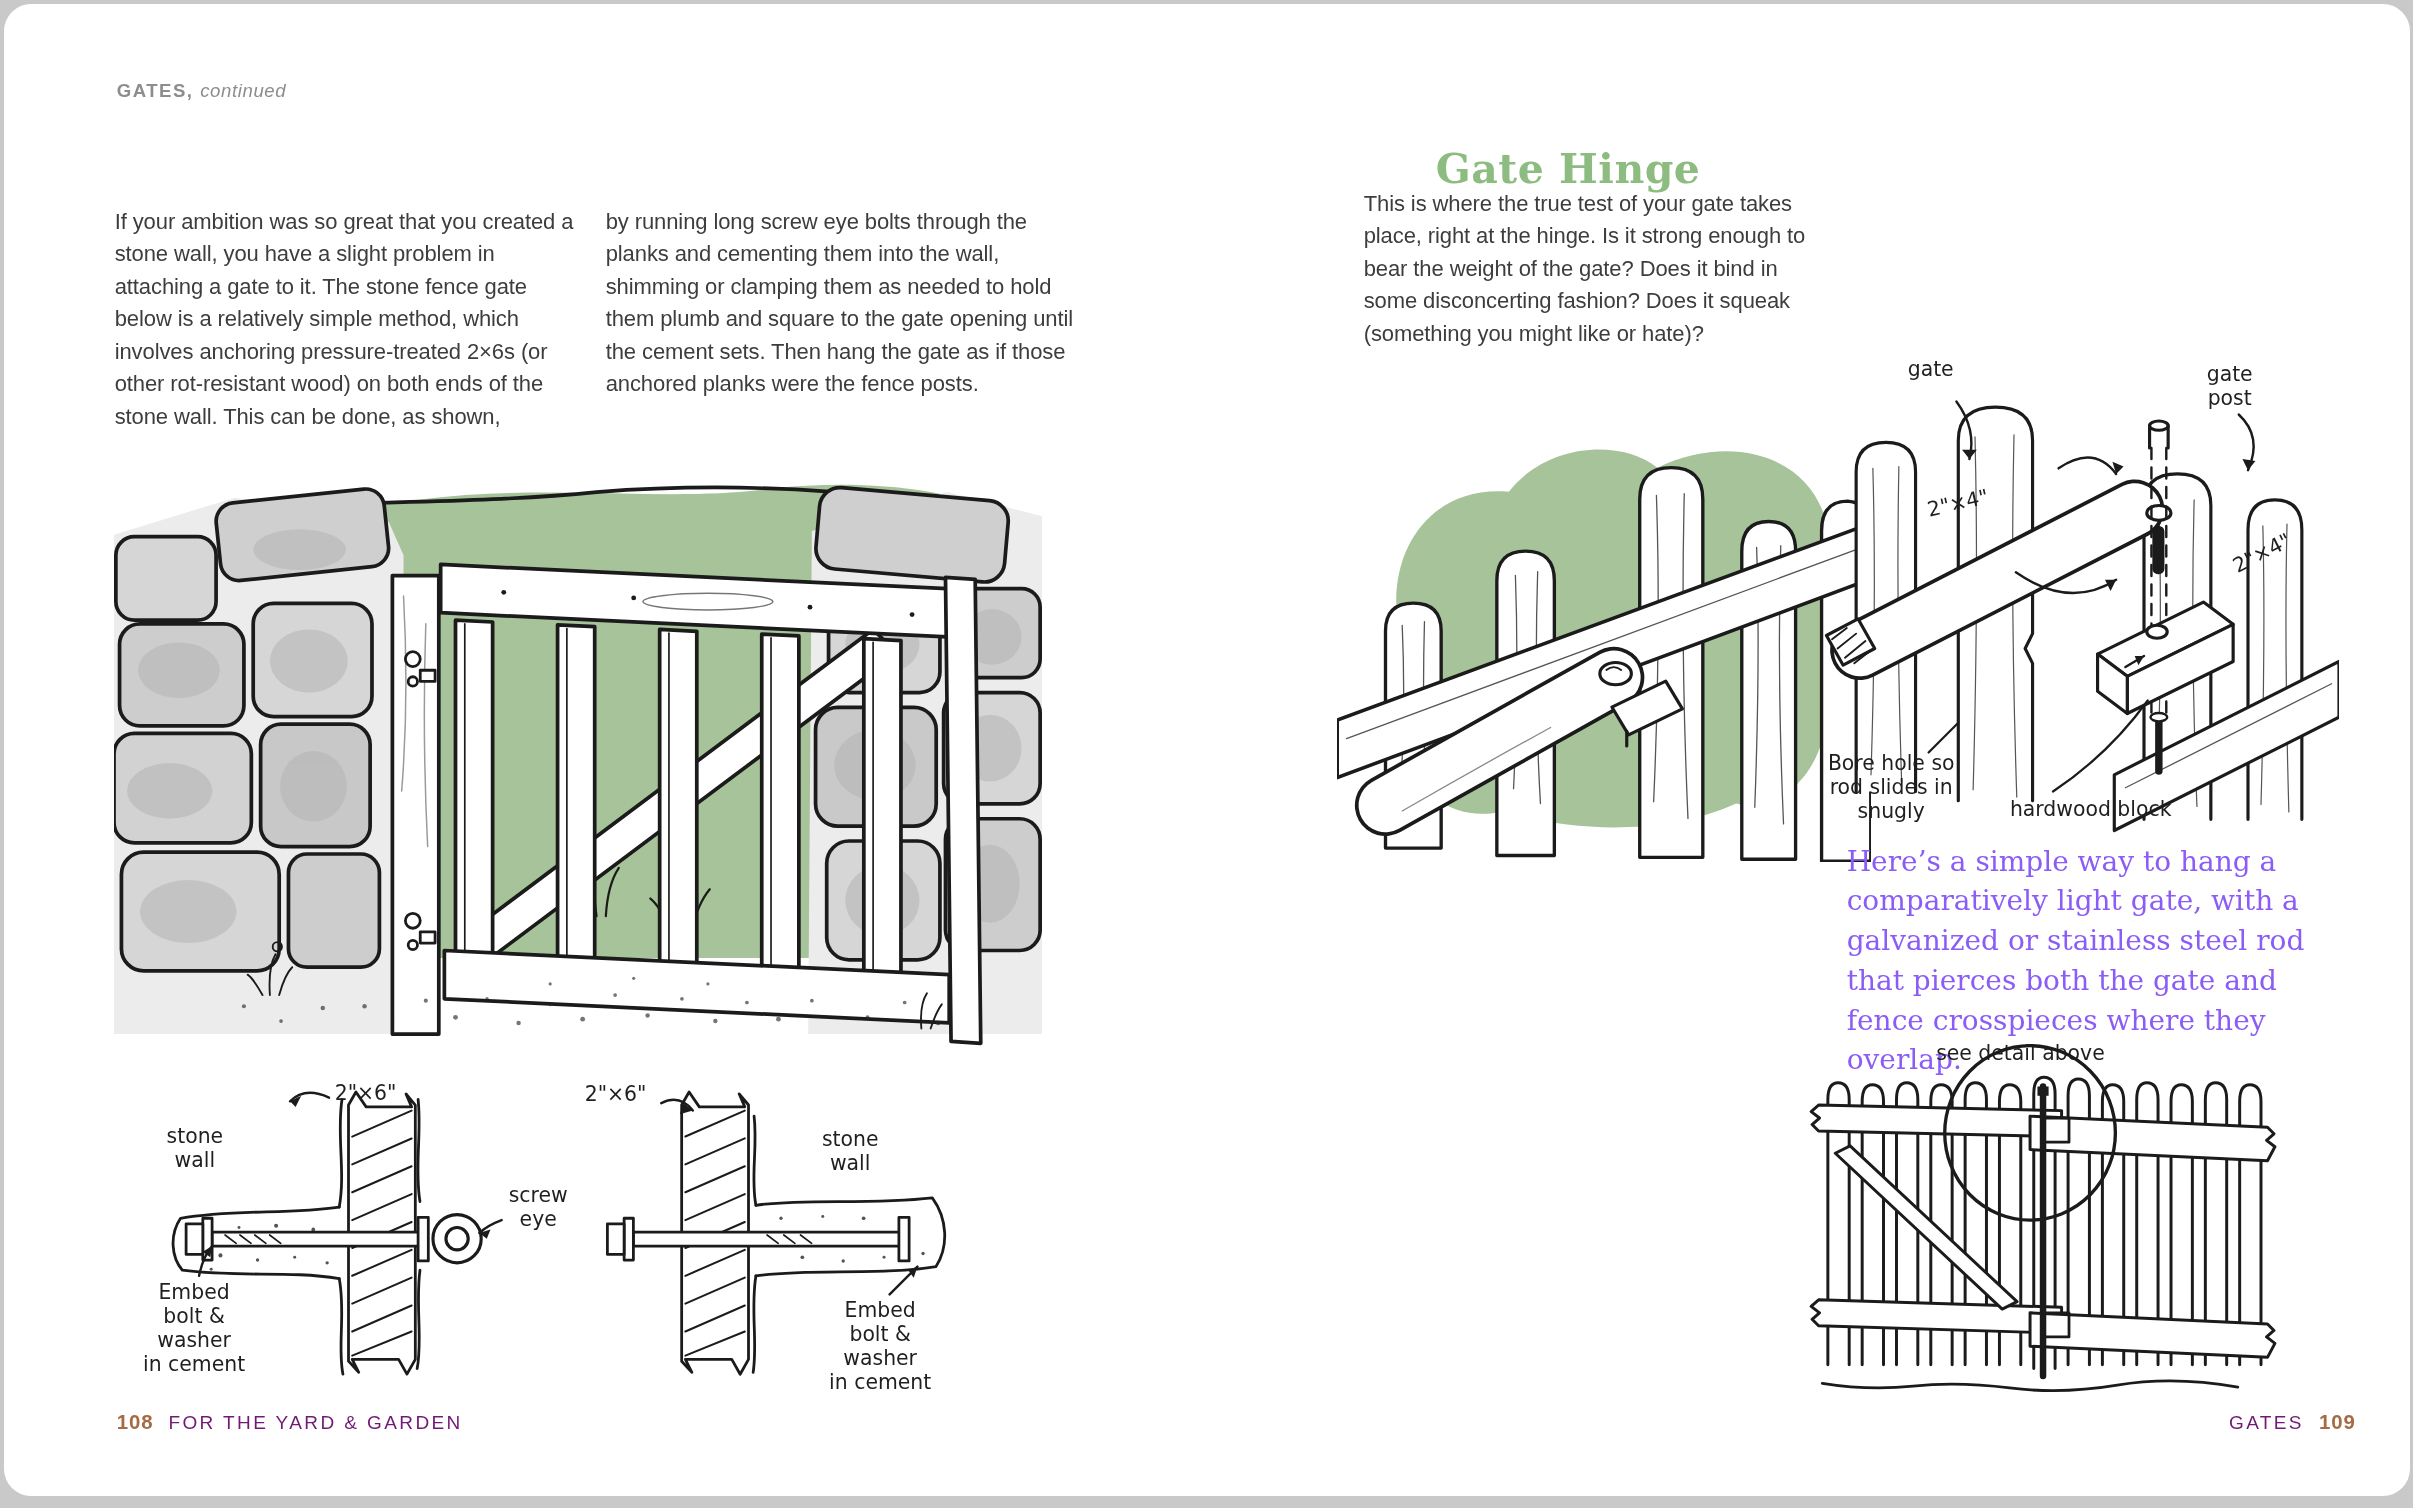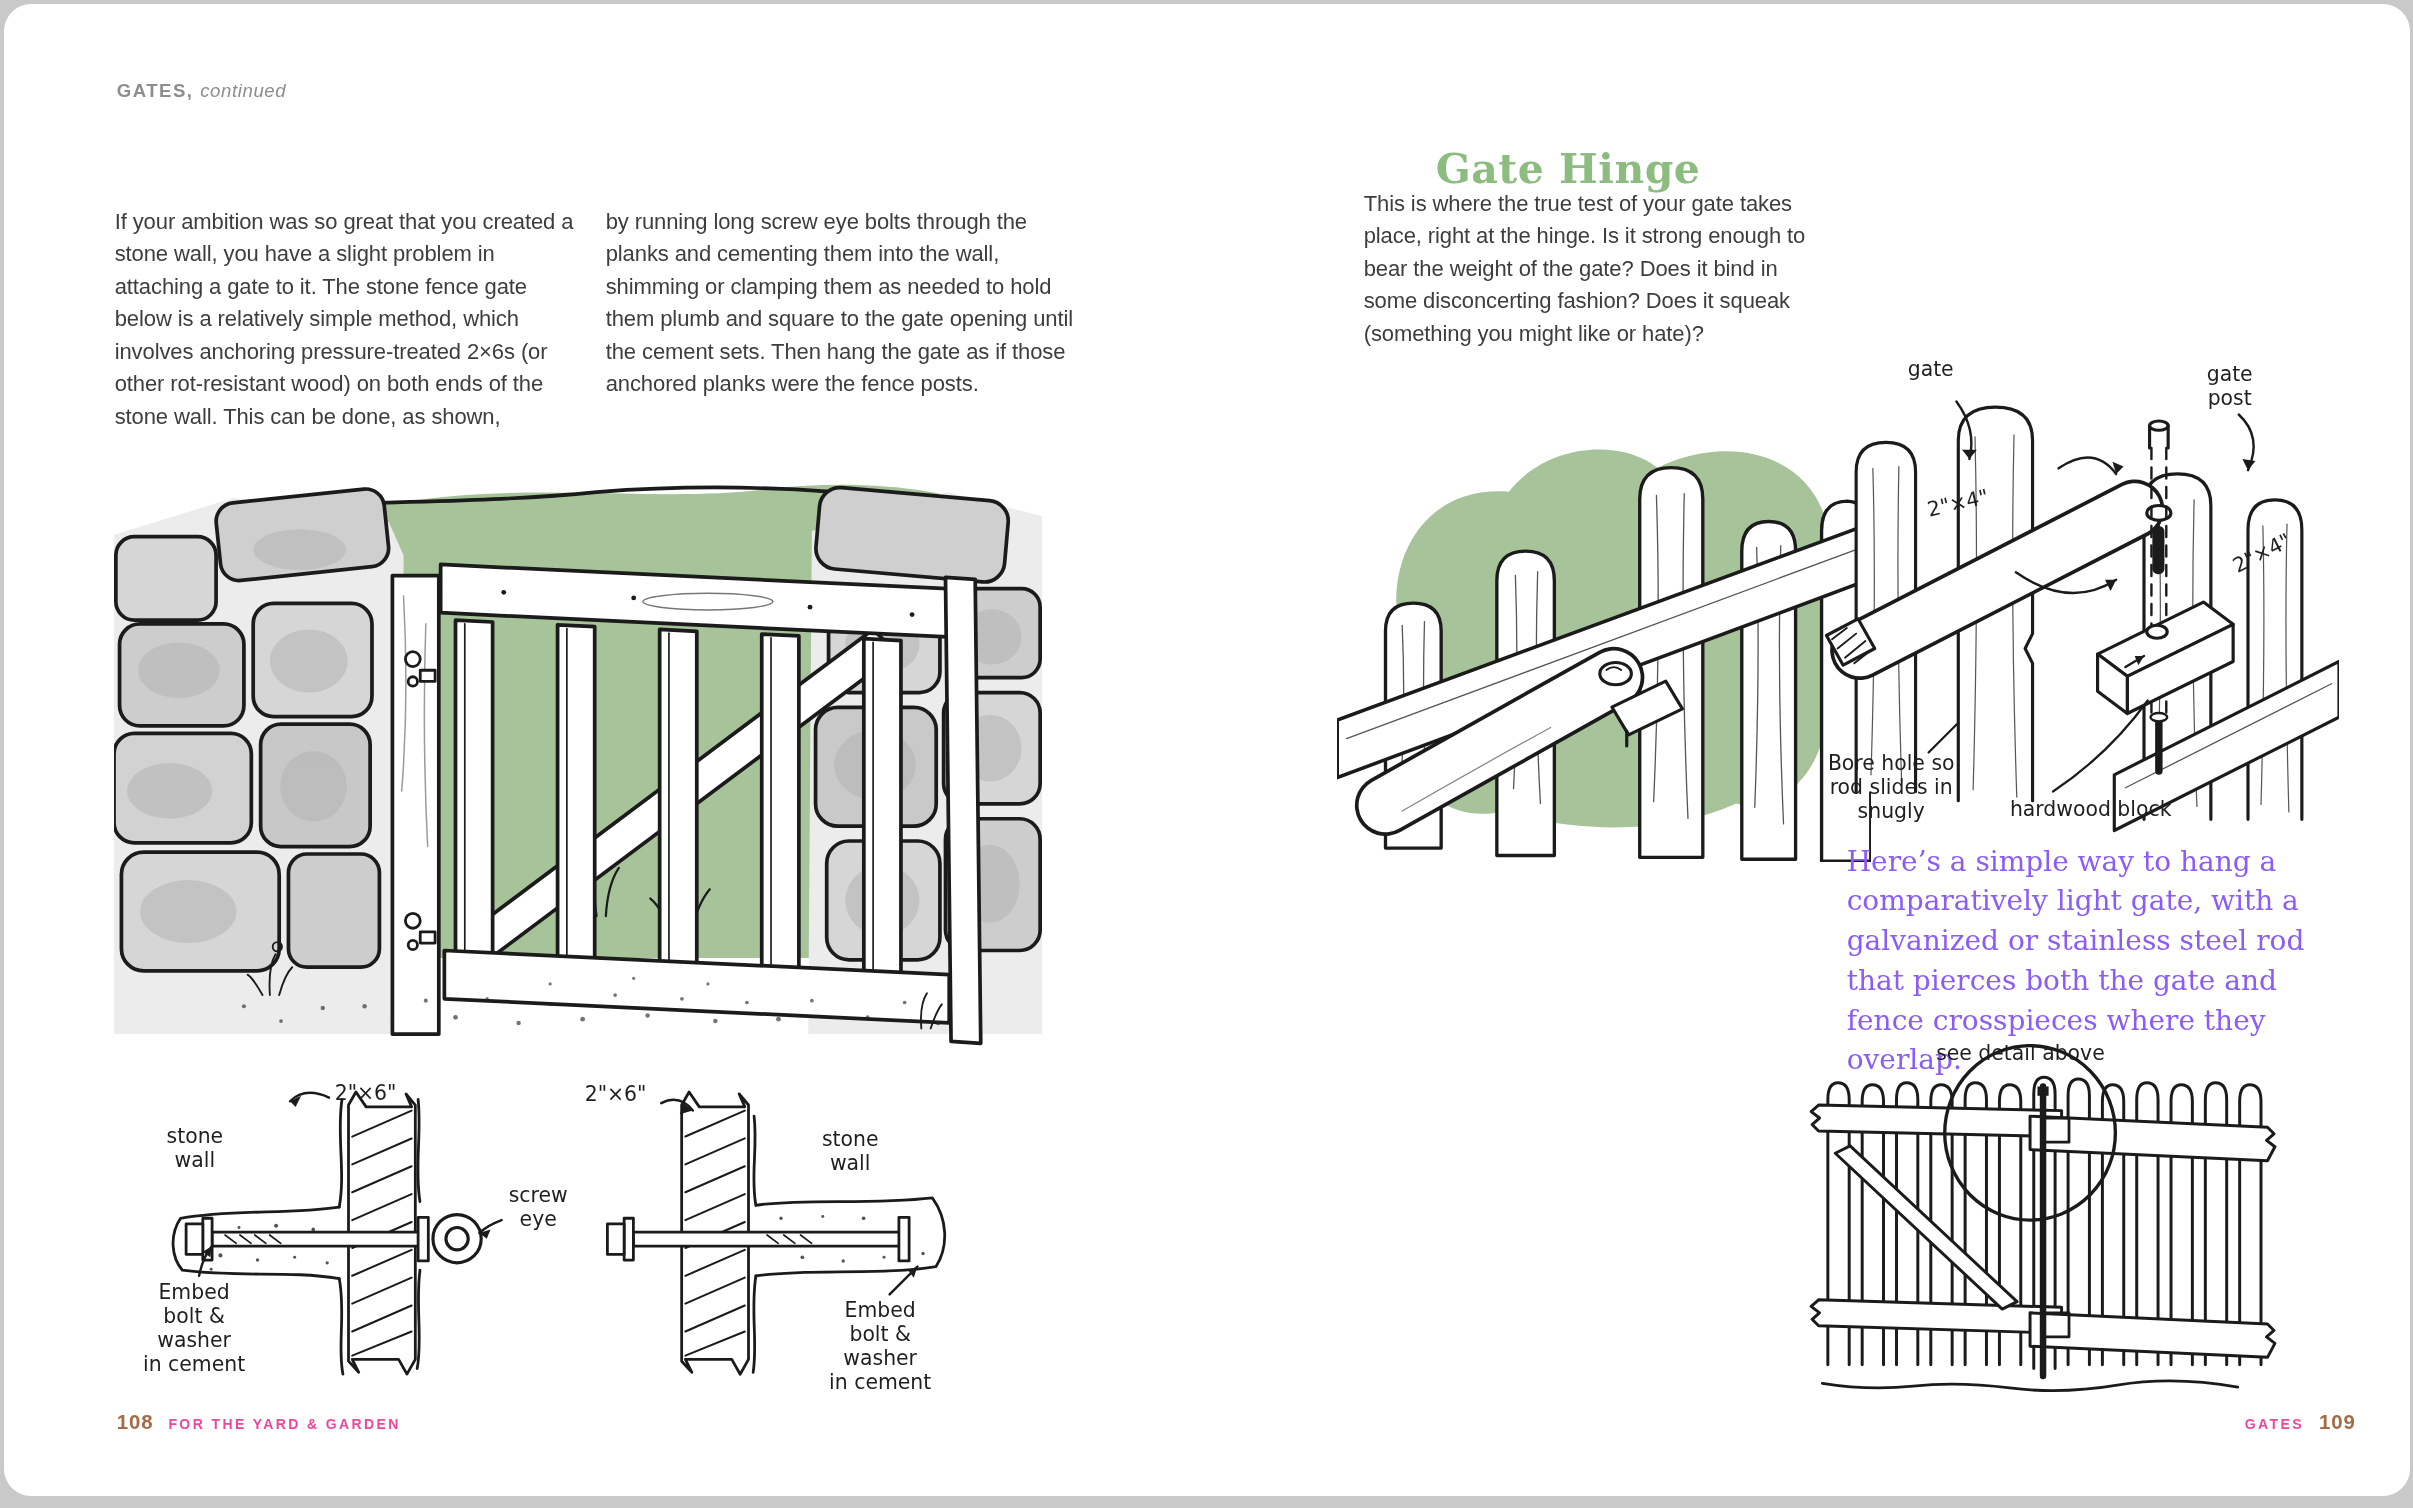--- a/index.html
+++ b/index.html
@@ -33,21 +33,21 @@
     font-size:20.4px;line-height:1.18;color:#1f1f1f;
     white-space:pre-line;text-align:center;
   }
   .caption{
     position:absolute;left:1843px;top:838px;width:475px;
     font-family:"DejaVu Serif","Liberation Serif",serif;
     font-size:28px;line-height:1.42;color:#8b5cf6;
   }
   .footer{position:absolute;display:flex;align-items:baseline;gap:15px;}
   .footer .pagenum{font-size:20.4px;font-weight:700;color:#a46b44;letter-spacing:0.9px;}
-  .footer .section{font-size:14px;font-weight:700;color:#ec4899;letter-spacing:2.4px;}
+  .footer .section{font-size:19px;font-weight:400;color:#701a75;letter-spacing:2.4px;}
   .illo{position:absolute;}
   .illo svg{position:absolute;left:0;top:0;}
 </style>
 </head>
 <body>
 
 <div class="sheet">
 
   <div class="running-head">
     <span>GATES,</span>

